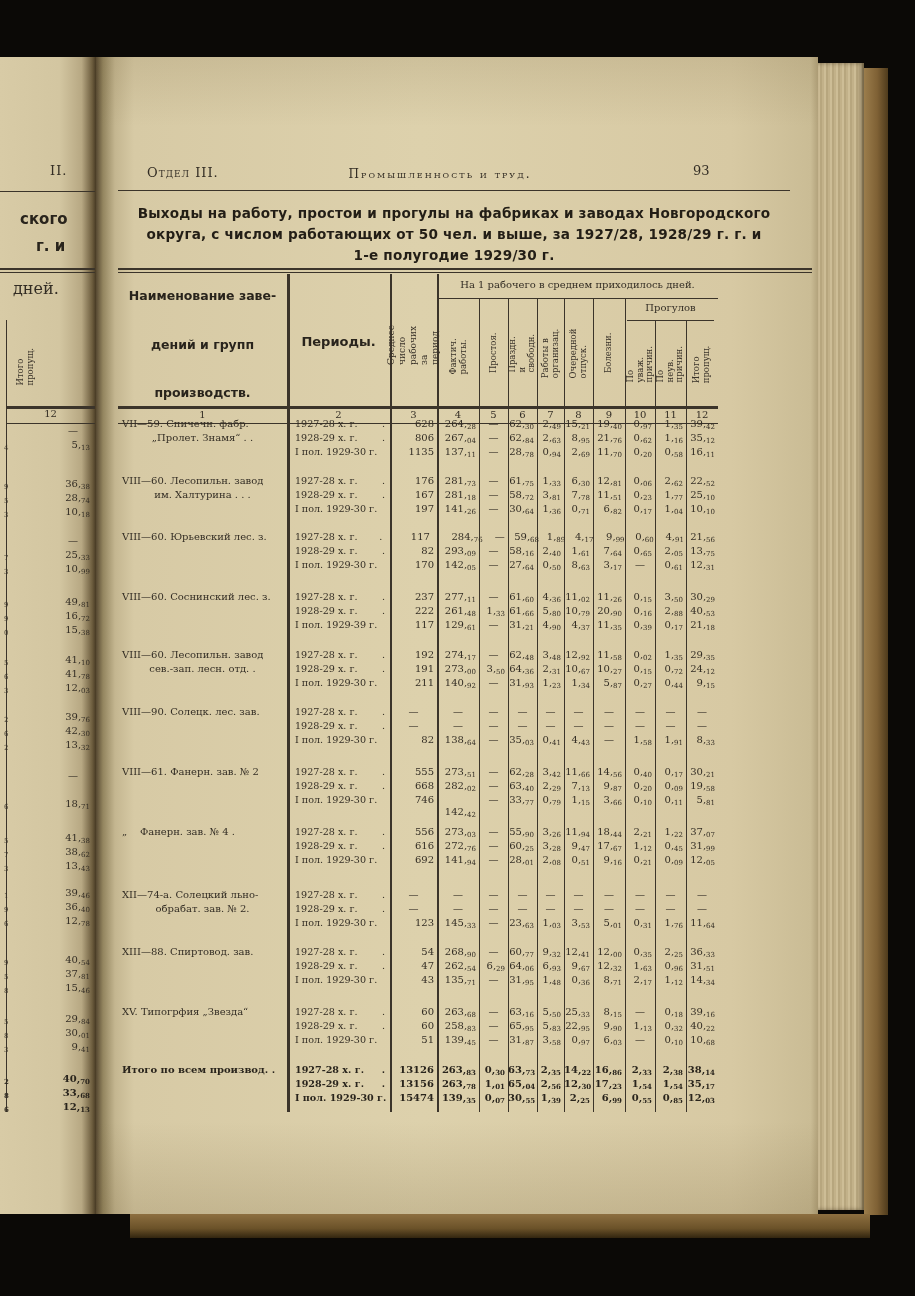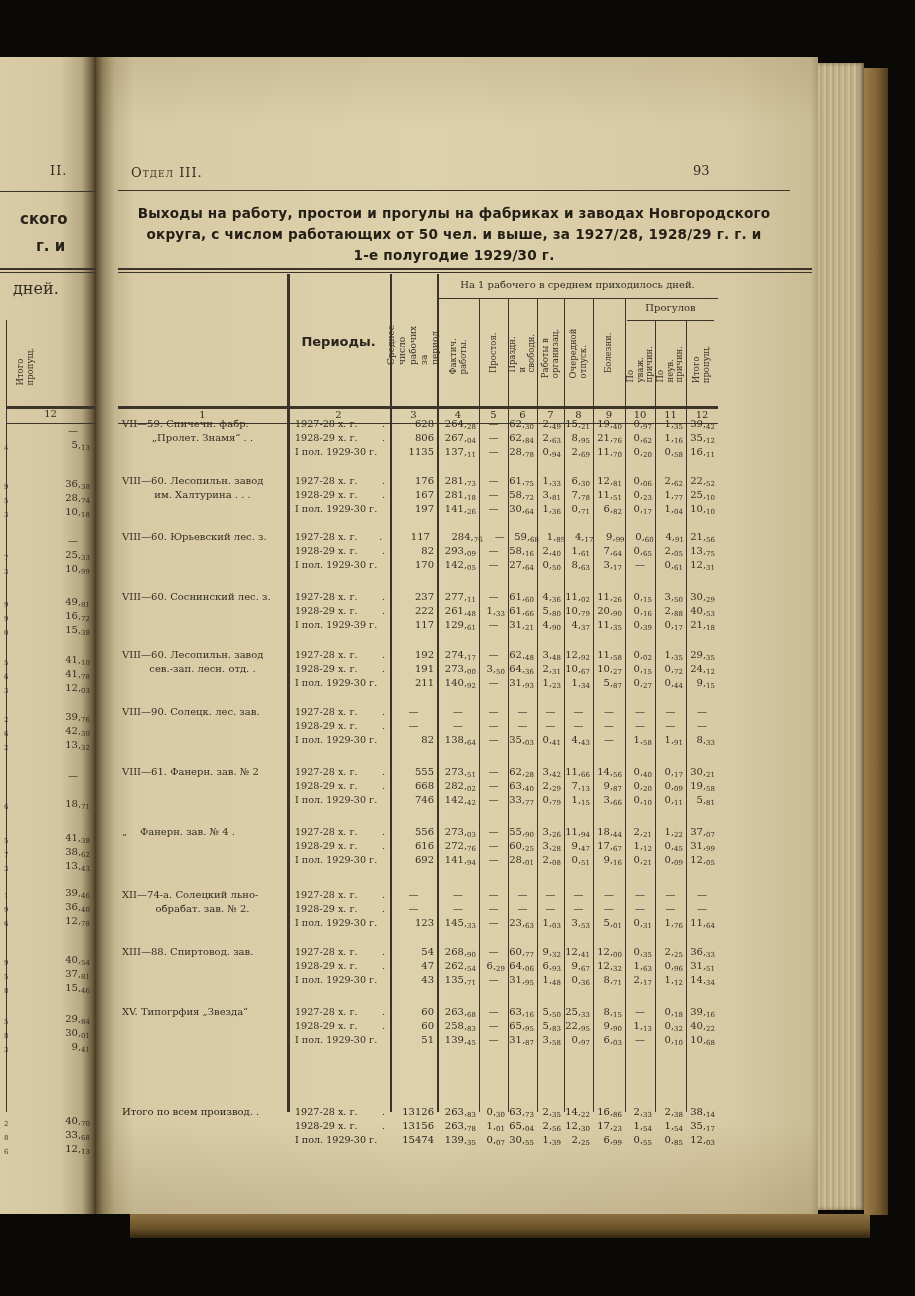--- a/index.html
+++ b/index.html
@@ -22,21 +22,21 @@
   .rot{transform:rotate(-90deg);white-space:pre-line;font-size:8.5px;line-height:9.5px;text-align:left;color:#3a332a;}
   .rot3{transform:rotate(-90deg);white-space:pre-line;font-size:9px;line-height:11px;text-align:left;color:#3a332a;}
   .colnum{position:absolute;height:14px;line-height:14px;text-align:center;font-size:10px;}
   .trow{position:absolute;display:flex;height:14px;line-height:14px;font-size:10px;white-space:nowrap;}
   .ncell{text-align:right;padding-right:3px;box-sizing:border-box;overflow:visible;}
   .dash-cell{text-align:center;padding-right:0;}
   .pcell{display:flex;justify-content:space-between;box-sizing:border-box;padding:0 5px 0 8px;font-size:9.6px;}
   .nm{position:absolute;font-size:10px;line-height:14px;}
   .nml{white-space:pre;padding-left:4px;}
   .nmc{text-align:center;}
-  .b{font-weight:normal;color:#29241c;margin-top:42px;}
+  .b{font-weight:bold;color:#29241c;}
   .dec{font-size:7px;position:relative;top:1.5px;}
   .run-head{position:absolute;font-size:13px;font-variant:small-caps;letter-spacing:1px;color:#332d24;}
   .title-line{text-align:center;font-family:"DejaVu Sans",sans-serif;font-weight:bold;
     font-size:13.6px;line-height:21px;letter-spacing:.2px;color:#231e16;}
   .th-sans{font-family:"DejaVu Sans",sans-serif;font-weight:bold;color:#29241c;}
   .strip-row{position:absolute;display:flex;justify-content:space-between;height:14px;line-height:14px;font-size:10px;}
   .frag{font-size:7px;position:relative;top:3px;opacity:.85;}
   .shade{position:absolute;left:96px;top:57px;width:722px;height:1157px;pointer-events:none;
     background:linear-gradient(180deg,rgba(110,90,50,.14),rgba(0,0,0,0) 6%,rgba(0,0,0,0) 92%,rgba(110,90,50,.20));}
 </style>
@@ -44,29 +44,35 @@
 <body>
 
 <div class="scene" id="scene">
   <div class="left-page"></div>
   <div class="main-page"></div>
   <div class="fore-edge"></div>
   <div class="cover-right"></div>
   <div class="cover-bottom"></div>
   <div class="shade"></div>
 
-  <div class="run-head" style="left:131px;top:165px;">Отдел III.</div>
+  <div class="run-head" style="left:147px;top:165px;">Отдел III.</div>
+  <div class="run-head" style="left:270px;top:167px;width:340px;text-align:center;font-size:12px;letter-spacing:2px;">Промышленность и труд.</div>
   <div class="run-head" style="left:693px;top:163px;letter-spacing:0;">93</div>
 
   <div class="abs" style="left:120px;top:203px;width:668px;">
     <div class="title-line">Выходы на работу, простои и прогулы на фабриках и заводах Новгородского</div>
     <div class="title-line">округа, с числом работающих от 50 чел. и выше, за 1927/28, 1928/29 г. г. и</div>
     <div class="title-line">1-е полугодие 1929/30 г.</div>
   </div>
 
+  <div class="abs th-sans" style="left:120px;top:288px;width:165px;height:112px;display:flex;flex-direction:column;justify-content:space-between;text-align:center;font-size:12.5px;">
+    <div>Наименование заве-</div>
+    <div>дений и групп</div>
+    <div>производств.</div>
+  </div>
 
   <div class="abs th-sans" style="left:287px;top:276px;width:103px;height:130px;display:flex;align-items:center;justify-content:center;font-size:13px;">Периоды.</div>
 
   <div class="abs" style="left:437px;top:279px;width:281px;height:18px;text-align:center;font-size:10px;">На 1 рабочего в среднем приходилось дней.</div>
 
   <div class="abs" style="left:627px;top:302px;width:87px;height:16px;text-align:center;font-size:10px;">Прогулов</div>
 
   <div class="abs run-head" style="left:50px;top:163px;">II.</div>
   <div class="abs th-sans" style="left:20px;top:210px;font-size:15px;">ского</div>
   <div class="abs th-sans" style="left:36px;top:237px;font-size:15px;">г. и</div>
@@ -486,21 +492,21 @@
       <div class="ncell" style="width: 32px;">9,<span class="dec">87</span></div>
       <div class="ncell" style="width: 30px;">0,<span class="dec">20</span></div>
       <div class="ncell" style="width: 31px;">0,<span class="dec">09</span></div>
       <div class="ncell" style="width: 32px;">19,<span class="dec">58</span></div>
     </div>
     <div class="trow" style="left: 287px; top: 793px; width: 431px;">
       <div class="pcell" style="width: 103px;">
         <span>I пол. 1929-30 г.</span>
       </div>
       <div class="ncell" style="width: 47px;">746</div>
-      <div class="ncell" style="width: 42px;">142,<span class="dec">42</span></div>
+      <div class="ncell" style="width: 42px; margin-top: 12px;">142,<span class="dec">42</span></div>
       <div class="ncell dash-cell" style="width: 29px;">—</div>
       <div class="ncell" style="width: 29px;">33,<span class="dec">77</span></div>
       <div class="ncell" style="width: 27px;">0,<span class="dec">79</span></div>
       <div class="ncell" style="width: 29px;">1,<span class="dec">15</span></div>
       <div class="ncell" style="width: 32px;">3,<span class="dec">66</span></div>
       <div class="ncell" style="width: 30px;">0,<span class="dec">10</span></div>
       <div class="ncell" style="width: 31px;">0,<span class="dec">11</span></div>
       <div class="ncell" style="width: 32px;">5,<span class="dec">81</span></div>
     </div>
     <div class="nm" style="left: 118px; top: 825px; width: 169px;">

